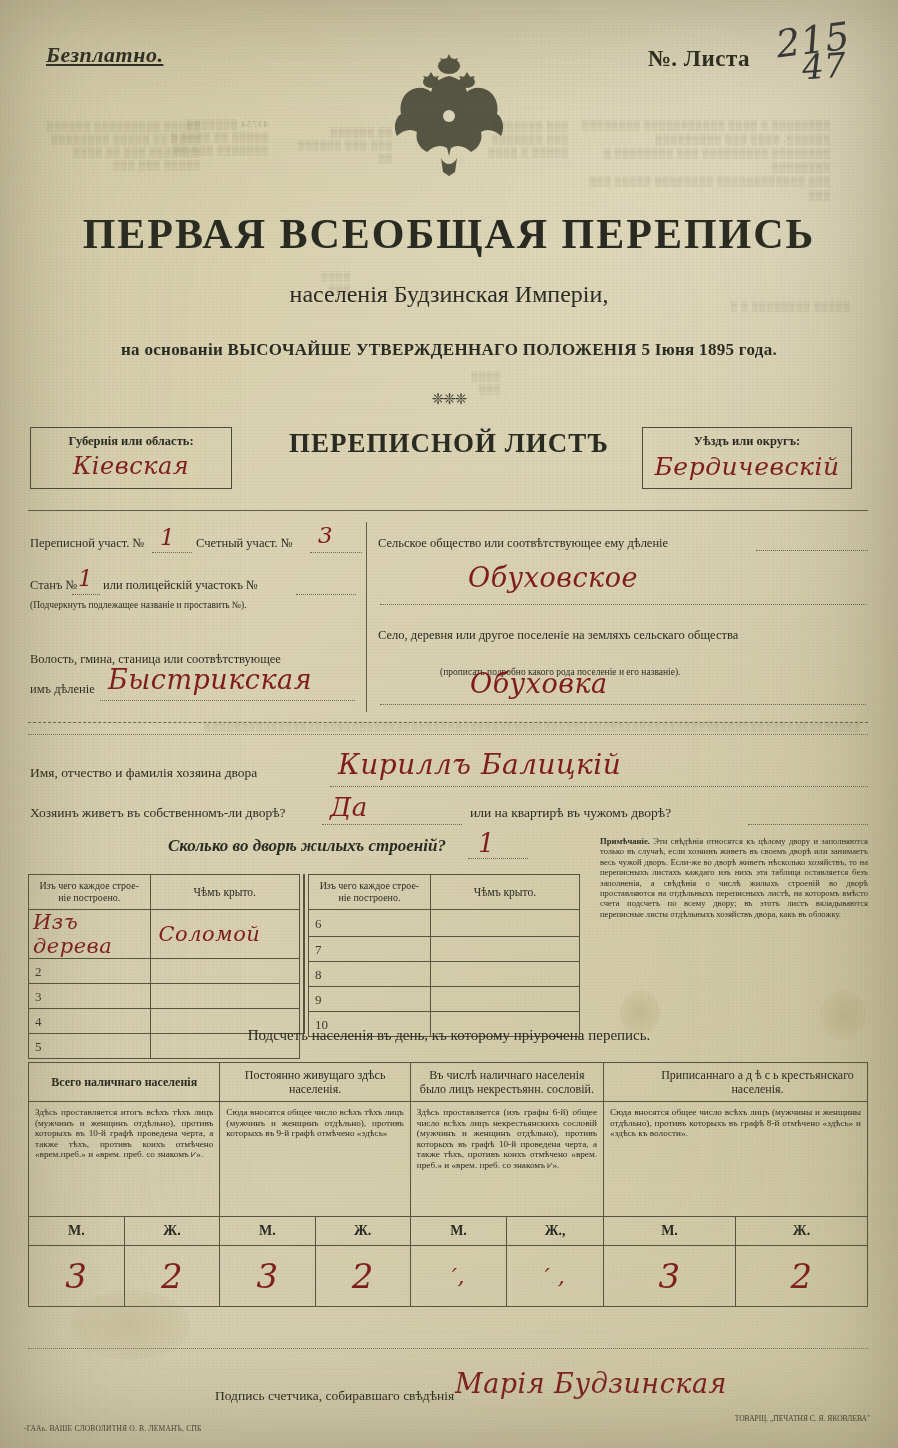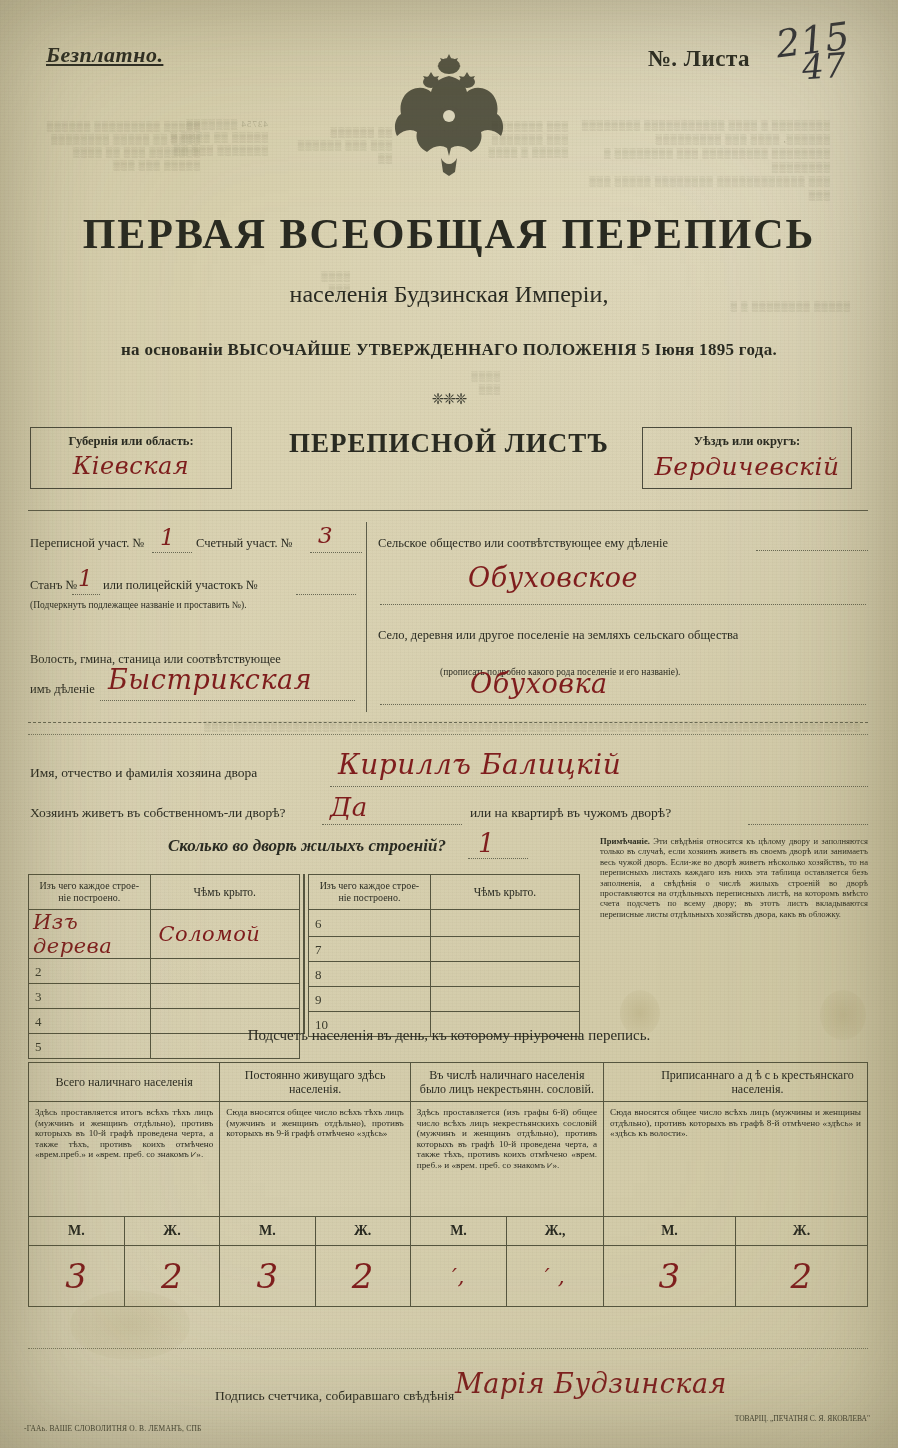--- a/index.html
+++ b/index.html
@@ -313,21 +313,21 @@
   <div class="note" style="left:600px;top:836px;width:268px;">
     <b>Примѣчаніе.</b>
     <span>Эти свѣдѣнія относятся къ цѣлому двору и заполняются только въ случаѣ, если хозяинъ живетъ въ своемъ дворѣ или занимаетъ весь чужой дворъ. Если-же во дворѣ живетъ нѣсколько хозяйствъ, то на переписныхъ листахъ каждаго изъ нихъ эта таблица оставляется безъ заполненія, а свѣдѣнія о числѣ жилыхъ строеній во дворѣ проставляются на отдѣльныхъ переписныхъ листѣ, на которомъ вмѣсто счета подсчетъ по всему двору; въ этотъ листъ вкладываются переписные листы отдѣльныхъ хозяйствъ двора, какъ въ обложку.</span>
   </div>
 
   <div class="t" id="subcount-title" style="position:absolute;">Подсчетъ населенія въ день, къ которому пріурочена перепись.</div>
 
   <table style="left:28px;top:1062px;width:840px;">
     <tbody>
         <tr>
-      <td colspan="2" style="width:210px;" class="ct-head">Всего наличнаго населенія</td>
+      <td colspan="2" style="width:210px;font-weight:bold;" class="ct-head">Всего наличнаго населенія</td>
       <td colspan="2" style="width:210px;" class="ct-head">Постоянно живущаго здѣсь населенія.</td>
       <td colspan="2" style="width:210px;" class="ct-head">Въ числѣ наличнаго населенія было лицъ некрестьянн. сословій.</td>
       <td colspan="2" style="width:242px;padding-left:48px;" class="ct-head">Приписаннаго  а д ѣ с ь  крестьянскаго населенія.</td>
     </tr>
     <tr>
       <td colspan="2" class="ct-desc" style="height:104px;vertical-align:top;">Здѣсь проставляется итогъ всѣхъ тѣхъ лицъ (мужчинъ и женщинъ отдѣльно), противъ которыхъ въ 10-й графѣ проведена черта, а также тѣхъ, противъ коихъ отмѣчено «врем.преб.» и «врем. преб. со знакомъ ⩗».</td>
       <td colspan="2" class="ct-desc" style="vertical-align:top;">Сюда вносятся общее число всѣхъ тѣхъ лицъ (мужчинъ и женщинъ отдѣльно), противъ которыхъ въ 9-й графѣ отмѣчено «здѣсь»</td>
       <td colspan="2" class="ct-desc" style="vertical-align:top;">Здѣсь проставляется (изъ графы 6-й) общее число всѣхъ лицъ некрестьянскихъ сословій (мужчинъ и женщинъ отдѣльно), противъ которыхъ въ графѣ 10-й проведена черта, а также тѣхъ, противъ коихъ отмѣчено «врем. преб.» и «врем. преб. со знакомъ ⩗».</td>
       <td colspan="2" class="ct-desc" style="vertical-align:top;">Сюда вносятся общее число всѣхъ лицъ (мужчины и женщины отдѣльно), противъ которыхъ въ графѣ 8-й отмѣчено «здѣсь» и «здѣсь къ волости».</td>
     </tr>

